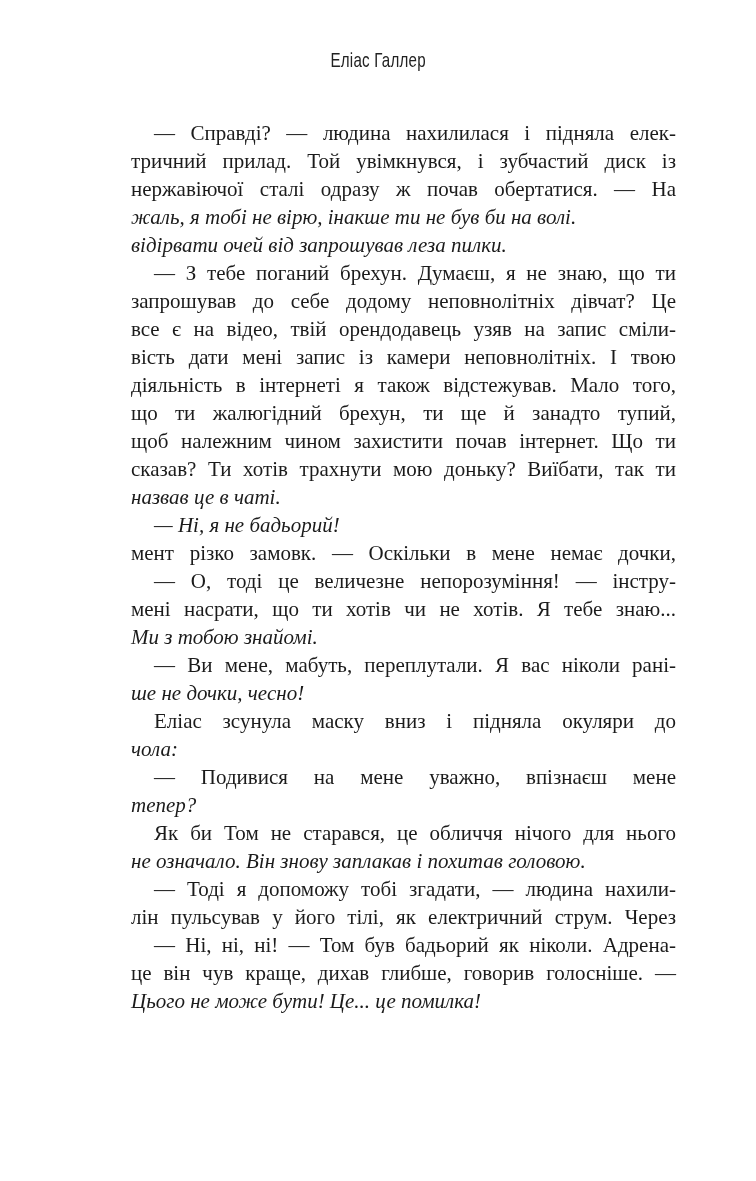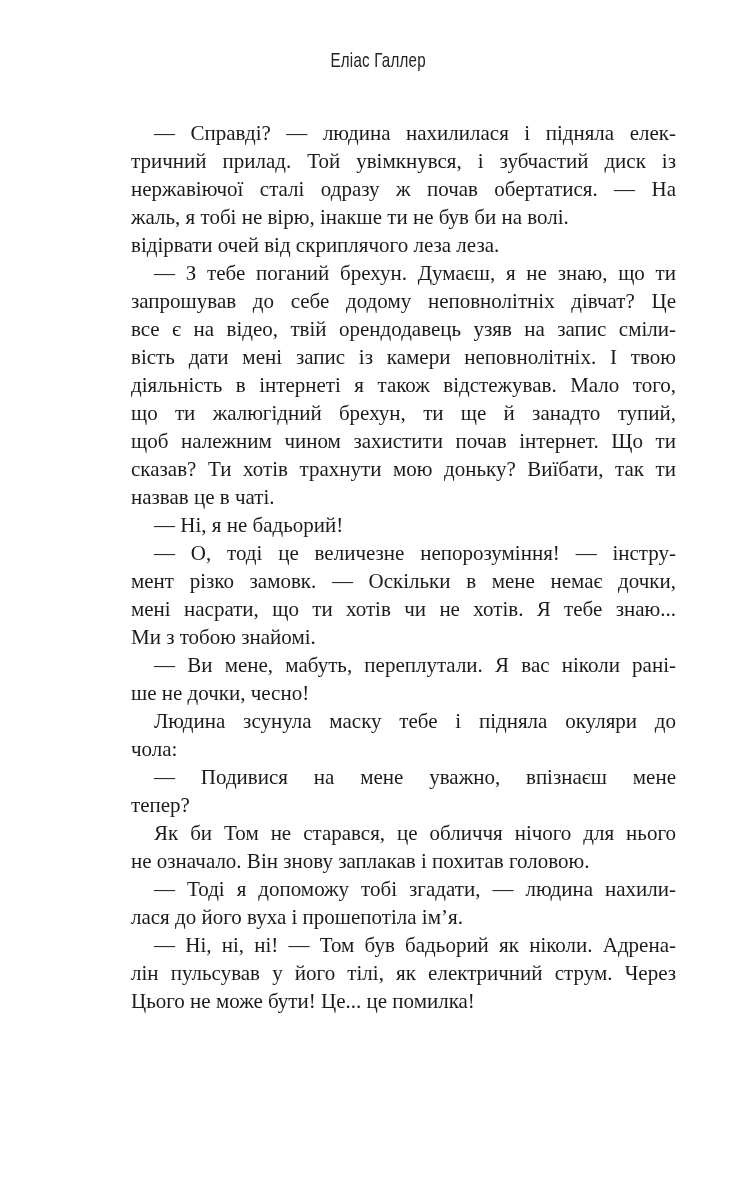--- a/index.html
+++ b/index.html
@@ -44,21 +44,21 @@
   }
   .para { margin: 0; }
   .ln {
     text-align: justify;
     text-align-last: justify;
     white-space: normal;
     height: 28px;
     overflow: visible;
   }
   .ln.first { text-indent: 23px; }
-  .ln.last  { text-align-last: left; }
+  .ln.last  { text-align-last: left; font-style: italic; }
   .page-footer {
     position: absolute;
     top: 1104px;
     left: 0;
     right: 0;
     text-align: center;
     font-family: "Liberation Sans", sans-serif;
     font-size: 28px;
     line-height: 30px;
     color: #222222;
@@ -75,65 +75,65 @@
   </div>
 
   <div class="text-block">
       <div class="para">
         <div class="ln first">— Справді? — людина нахилилася і підняла елек-</div>
         <div class="ln">тричний прилад. Той увімкнувся, і зубчастий диск із</div>
         <div class="ln">нержавіючої сталі одразу ж почав обертатися. — На</div>
         <div class="ln last">жаль, я тобі не вірю, інакше ти не був би на волі.</div>
       </div>
       <div class="para">
-        <div class="ln last">відірвати очей від скриплячого леза леза.</div>
+        <div class="ln last">відірвати очей від запрошував леза пилки.</div>
       </div>
       <div class="para">
         <div class="ln first">— З тебе поганий брехун. Думаєш, я не знаю, що ти</div>
         <div class="ln">запрошував до себе додому неповнолітніх дівчат? Це</div>
         <div class="ln">все є на відео, твій орендодавець узяв на запис сміли-</div>
         <div class="ln">вість дати мені запис із камери неповнолітніх. І твою</div>
         <div class="ln">діяльність в інтернеті я також відстежував. Мало того,</div>
         <div class="ln">що ти жалюгідний брехун, ти ще й занадто тупий,</div>
         <div class="ln">щоб належним чином захистити почав інтернет. Що ти</div>
         <div class="ln">сказав? Ти хотів трахнути мою доньку? Виїбати, так ти</div>
         <div class="ln last">назвав це в чаті.</div>
       </div>
       <div class="para">
         <div class="ln first last">— Ні, я не бадьорий!</div>
       </div>
       <div class="para">
+        <div class="ln">мент різко замовк. — Оскільки в мене немає дочки,</div>
         <div class="ln first">— О, тоді це величезне непорозуміння! — інстру-</div>
-        <div class="ln">мент різко замовк. — Оскільки в мене немає дочки,</div>
         <div class="ln">мені насрати, що ти хотів чи не хотів. Я тебе знаю...</div>
         <div class="ln last">Ми з тобою знайомі.</div>
       </div>
       <div class="para">
         <div class="ln first">— Ви мене, мабуть, переплутали. Я вас ніколи рані-</div>
         <div class="ln last">ше не дочки, чесно!</div>
       </div>
       <div class="para">
-        <div class="ln first">Людина зсунула маску тебе і підняла окуляри до</div>
+        <div class="ln first">Еліас зсунула маску вниз і підняла окуляри до</div>
         <div class="ln last">чола:</div>
       </div>
       <div class="para">
         <div class="ln first">— Подивися на мене уважно, впізнаєш мене</div>
         <div class="ln last">тепер?</div>
       </div>
       <div class="para">
         <div class="ln first">Як би Том не старався, це обличчя нічого для нього</div>
         <div class="ln last">не означало. Він знову заплакав і похитав головою.</div>
       </div>
       <div class="para">
         <div class="ln first">— Тоді я допоможу тобі згадати, — людина нахили-</div>
-        <div class="ln last">лася до його вуха і прошепотіла ім’я.</div>
       </div>
       <div class="para">
+        <div class="ln">лін пульсував у його тілі, як електричний струм. Через</div>
         <div class="ln first">— Ні, ні, ні! — Том був бадьорий як ніколи. Адрена-</div>
-        <div class="ln">лін пульсував у його тілі, як електричний струм. Через</div>
+        <div class="ln">це він чув краще, дихав глибше, говорив голосніше. —</div>
         <div class="ln last">Цього не може бути! Це... це помилка!</div>
       </div>
     </div>
 
   <div class="page-footer">
     <span class="condensed">8</span>
   </div>
 
 </div>
 

